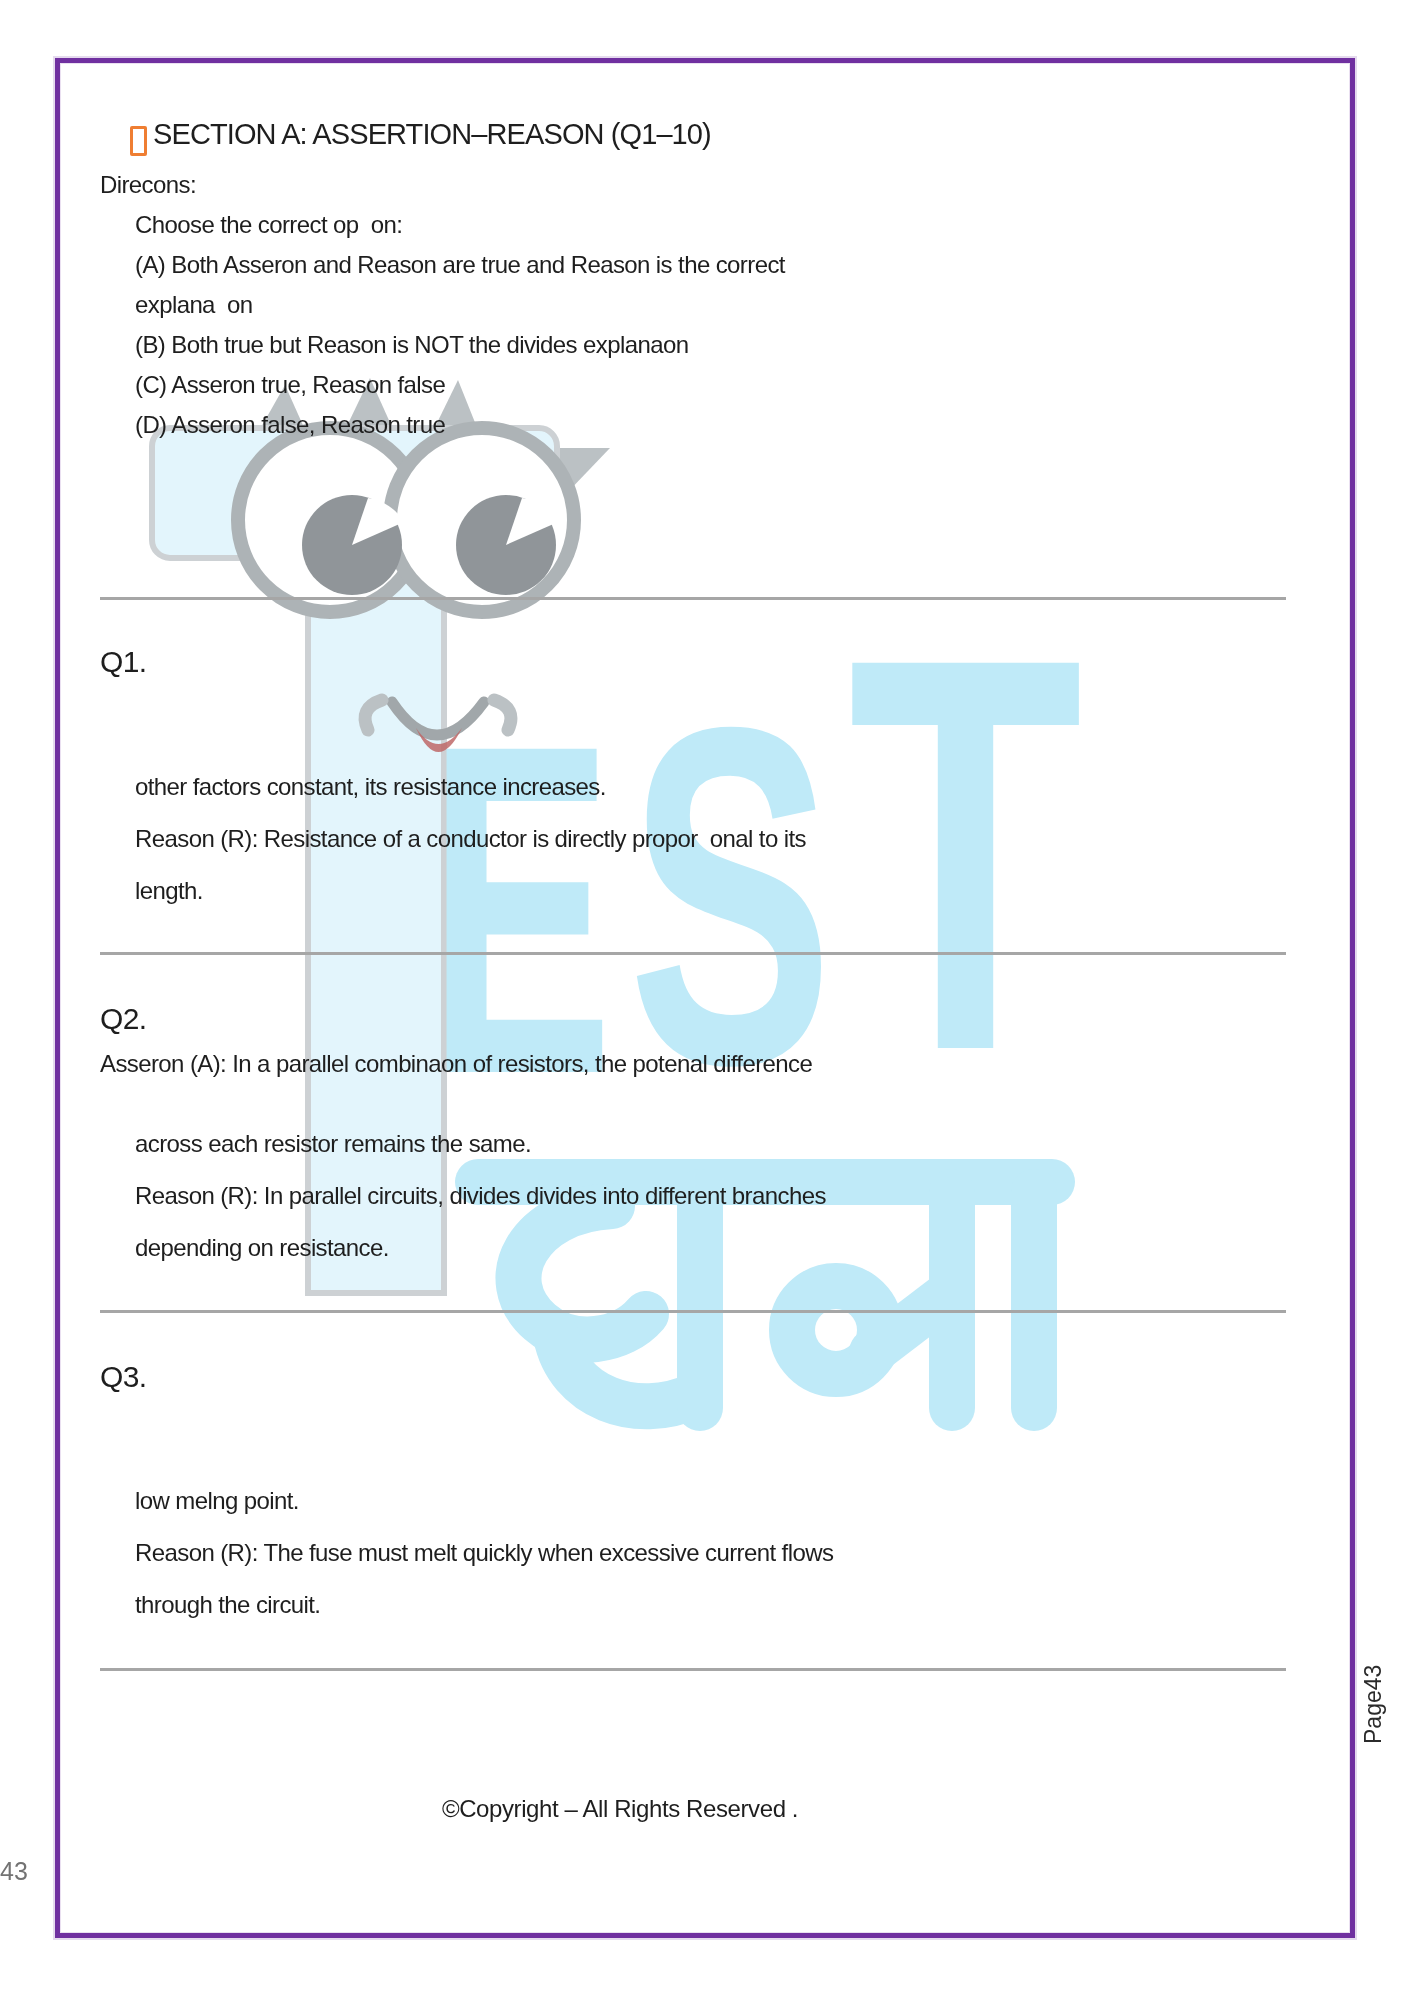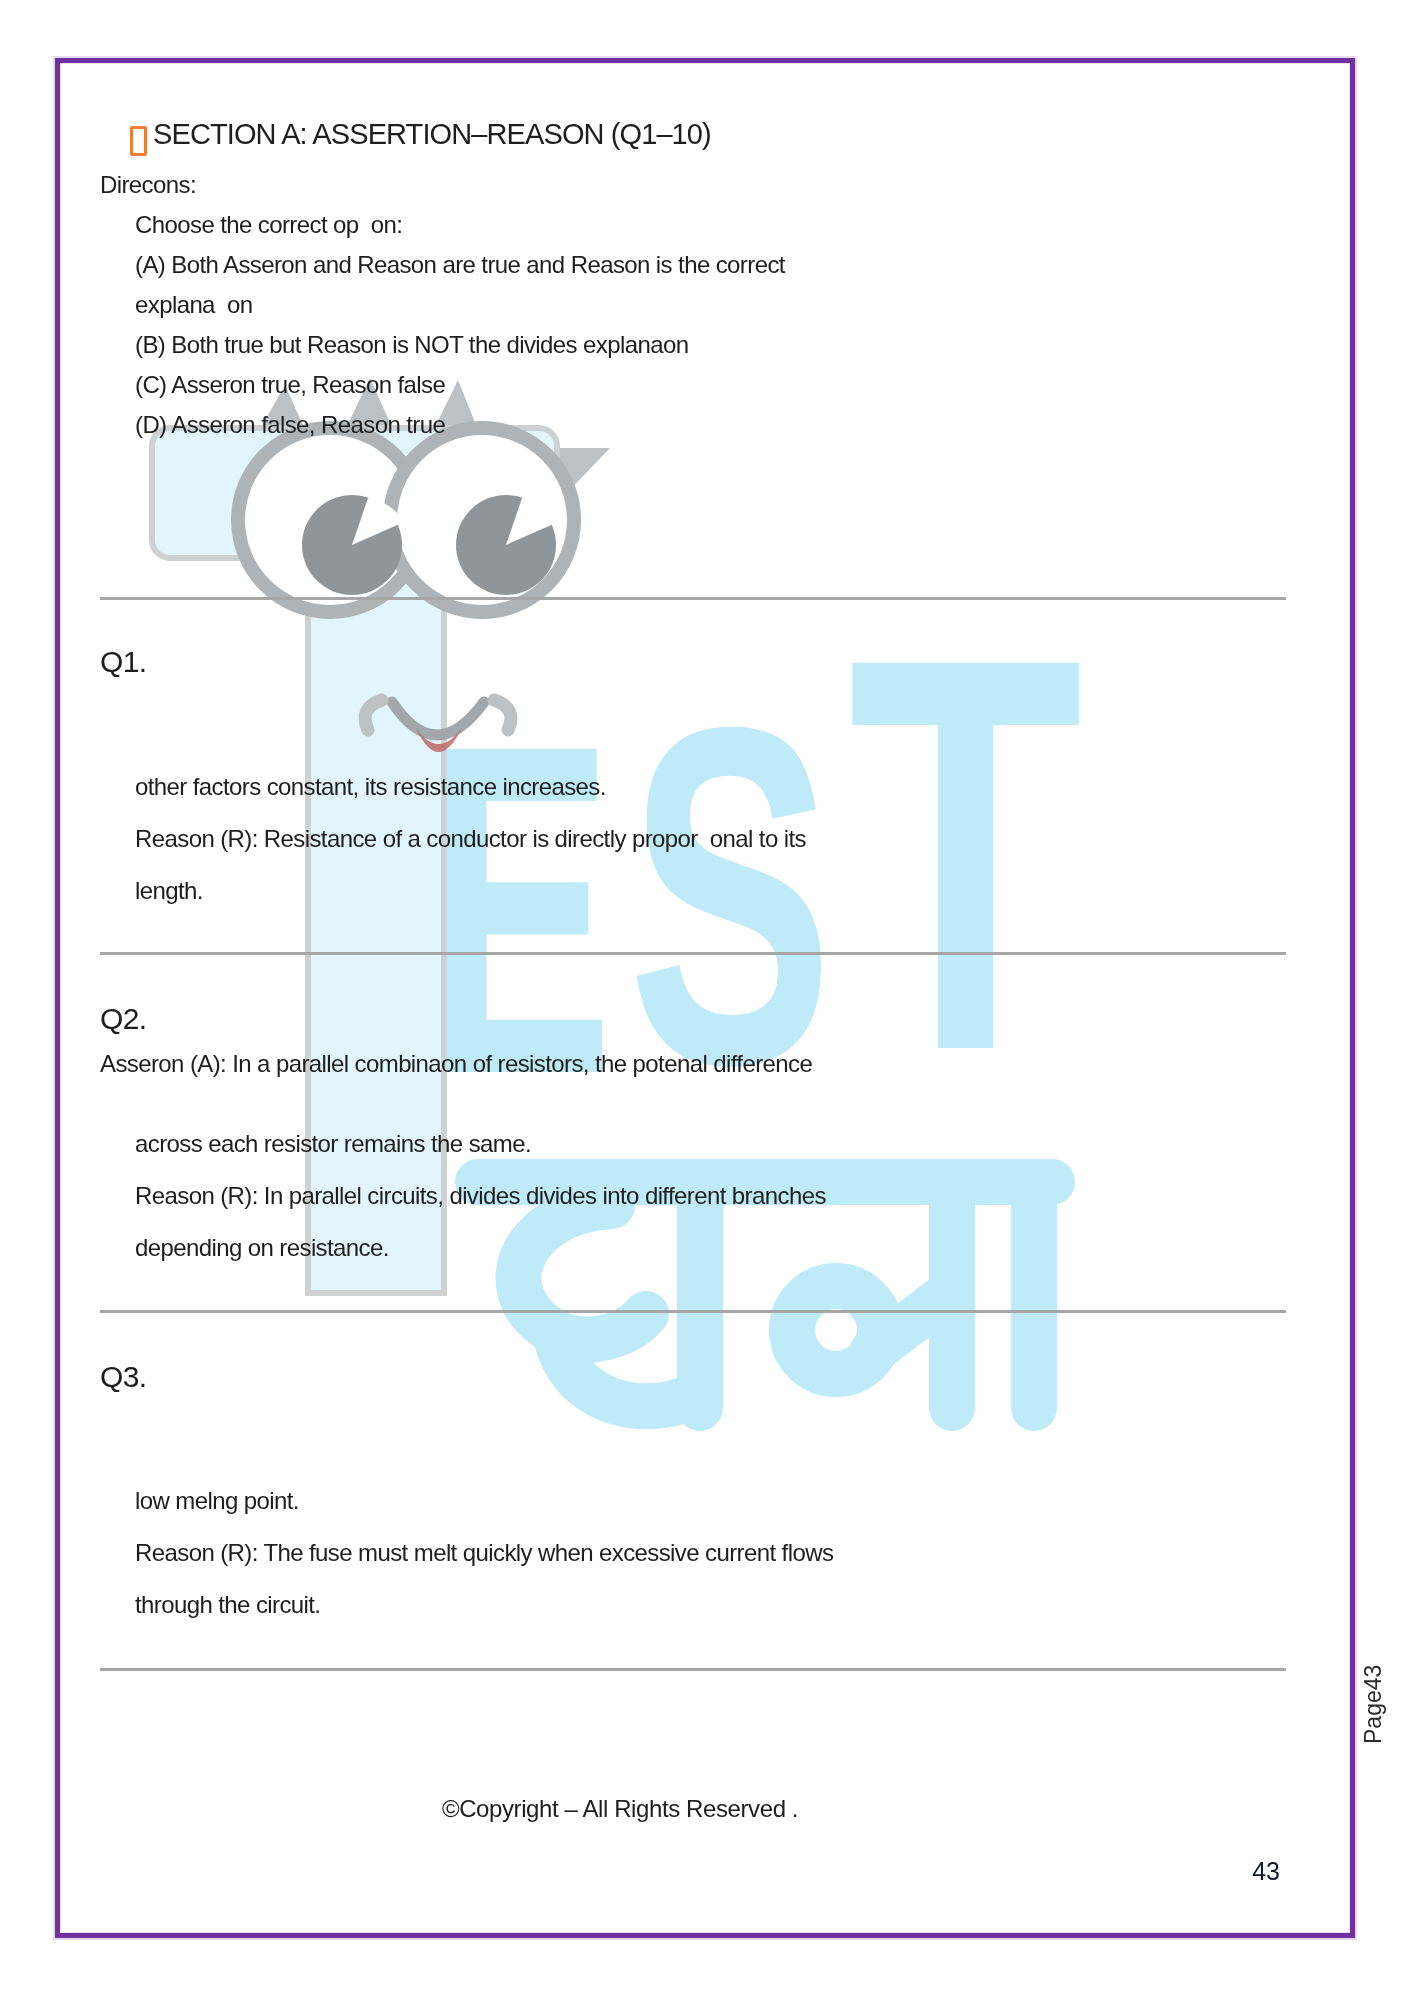--- a/index.html
+++ b/index.html
@@ -9,21 +9,21 @@
   .border-frame{position:absolute;left:55px;top:58px;width:1300px;height:1880px;
         border:5px solid #7030a0;box-sizing:border-box;
         box-shadow:0 0 0 2px rgba(112,48,160,0.18), inset 0 0 0 1px rgba(112,48,160,0.15);}
   .t{position:absolute;font-size:24px;color:#1e1e1e;letter-spacing:-0.6px;white-space:pre;line-height:34px;}
   .header-title{font-size:29px;letter-spacing:-0.9px;}
   .qnum{font-size:30px;}
   .icon-box{position:absolute;left:130px;top:126px;width:11px;height:24px;
         border:3px solid #ef7e32;border-radius:2px;background:transparent;}
   .divider{position:absolute;left:100px;width:1186px;height:3px;background:#a6a6a6;}
   .copyright{left:0;top:1792px;width:1240px;text-align:center;letter-spacing:-0.4px;}
-  .pagenum{left:0;top:1854px;width:1280px;text-align:right;color:#0f172a;font-size:25px;letter-spacing:0;}
+  .pagenum{left:0;top:1854px;width:1280px;text-align:left;color:#737373;font-size:25px;letter-spacing:0;}
   .side-label{left:1356px;top:1744px;font-size:23px;color:#2b2b2b;letter-spacing:0;
         transform-origin:0 0;transform:rotate(-90deg);}
 </style>
 </head>
 <body>
 
 <div class="page">
 
   <svg class="wm" width="1414" height="2000" viewBox="0 0 1414 2000" aria-hidden="true">
     <g opacity="0.92">

